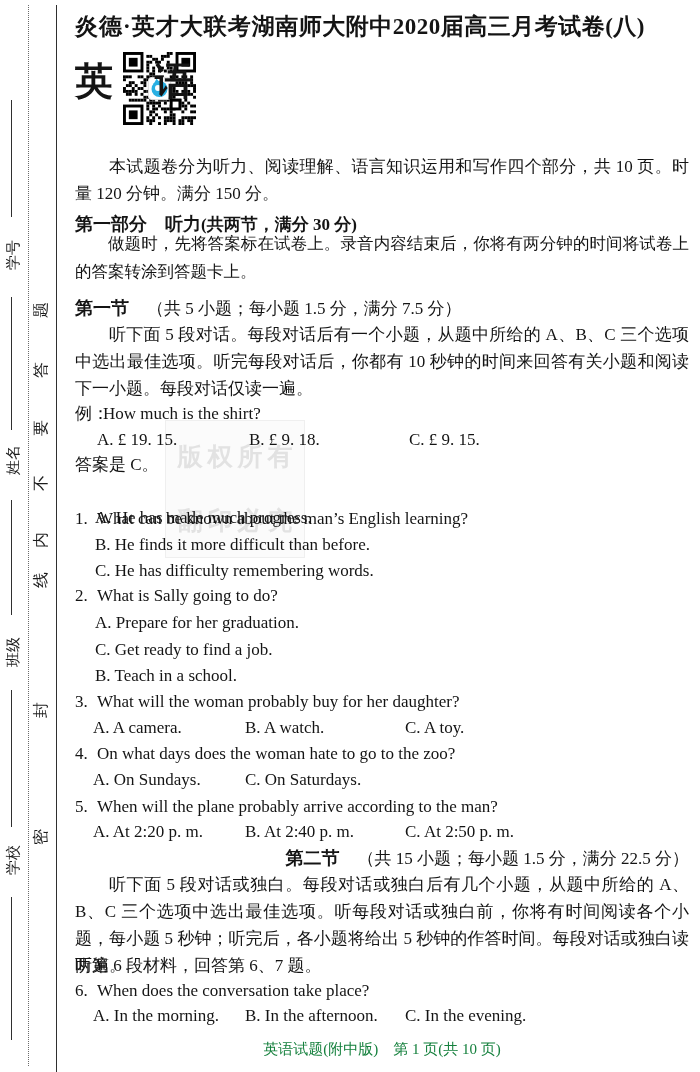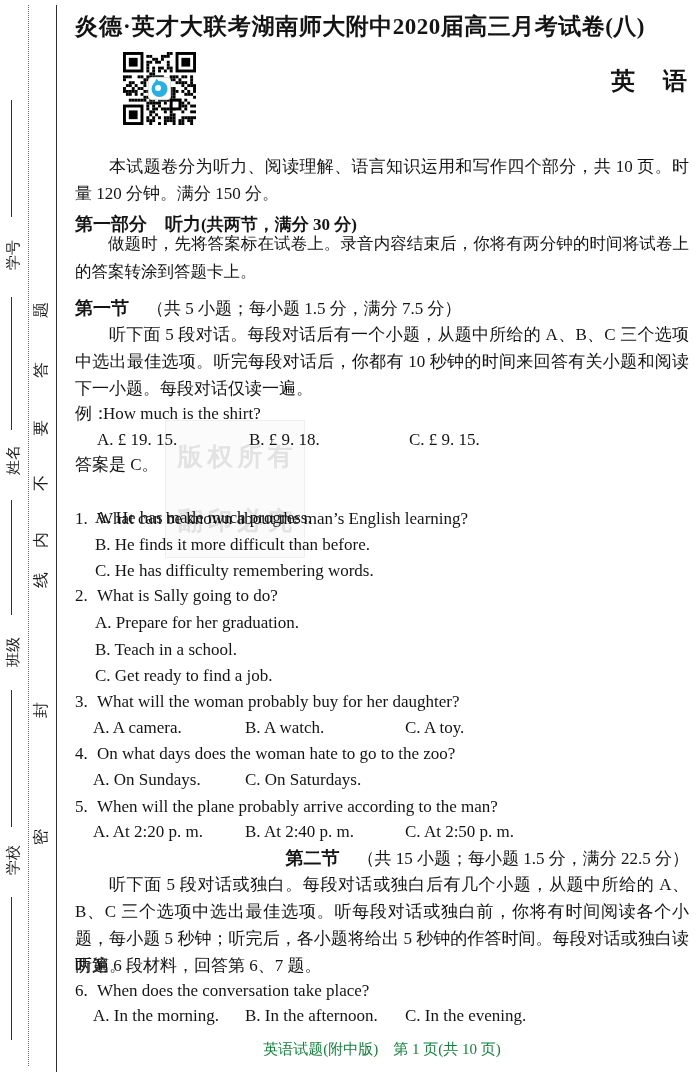--- a/index.html
+++ b/index.html
@@ -24,21 +24,21 @@
   }
   
   .content{position:absolute;left:75px;top:0;width:614px;z-index:1;}
   .abs{position:absolute;left:0;width:614px;}
   .doc-title{
     top:12px;font-size:23px;line-height:30px;font-weight:bold;white-space:nowrap;
     letter-spacing:.5px;
   }
   .doc-title .brand{font-weight:900;letter-spacing:1px;}
   .subject-title{
-    top:60px;text-align:right;font-size:24px;line-height:42px;font-weight:bold;
+    top:60px;text-align:left;font-size:38px;line-height:42px;font-weight:bold;
     font-family:"Liberation Sans","DejaVu Sans",sans-serif;letter-spacing:2px;
   }
   .qr-wrap{position:absolute;left:47px;top:52px;width:75px;height:73px;}
   .para{line-height:27px;font-size:17px;text-align:justify;text-indent:2em;}
   .hei{font-family:"Liberation Sans","DejaVu Sans",sans-serif;font-weight:500;font-size:16.5px;}
   .h-line{line-height:27px;font-size:18px;}
   .h-line .h-strong{font-family:"Liberation Sans","DejaVu Sans",sans-serif;font-weight:bold;}
   .h-line .h-note{font-size:17px;font-weight:600;}
   .h-line .h-note.light{font-weight:400;}
   .q-line{line-height:26px;font-size:17px;}
@@ -342,22 +342,22 @@
     <div>A.  He has made much progress.</div>
     <div>B.  He finds it more difficult than before.</div>
     <div>C.  He has difficulty remembering words.</div>
   </div>
 
   <div class="abs q-line" style="top:583px;">
     <span class="qnum">2.</span><span>What is Sally going to do?</span>
   </div>
   <div class="abs opt-stack" style="top:610px;">
     <div>A.  Prepare for her graduation.</div>
+    <div>C.  Get ready to find a job.</div>
     <div>B.  Teach in a school.</div>
-    <div>C.  Get ready to find a job.</div>
   </div>
 
   <div class="abs q-line" style="top:689px;">
     <span class="qnum">3.</span><span>What will the woman probably buy for her daughter?</span>
   </div>
   <div class="abs opt-row" style="top:715px;">
     <span class="oA">A.  A camera.</span>
     <span class="oB">B.  A watch.</span>
     <span class="oC">C.  A toy.</span>
   </div>

